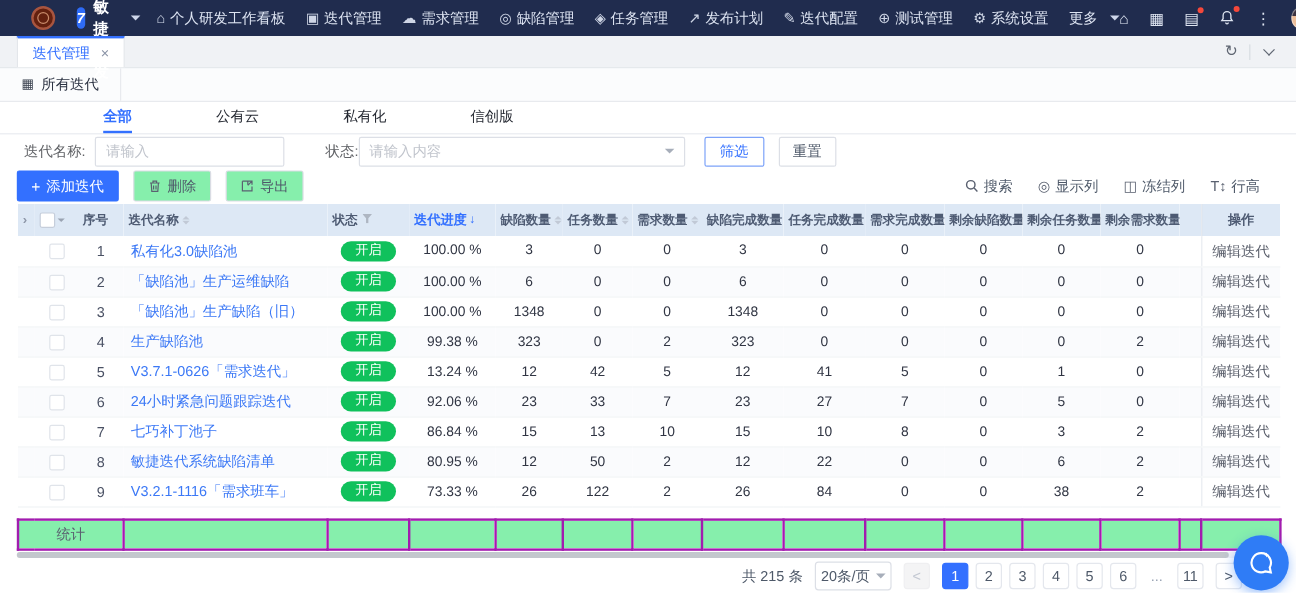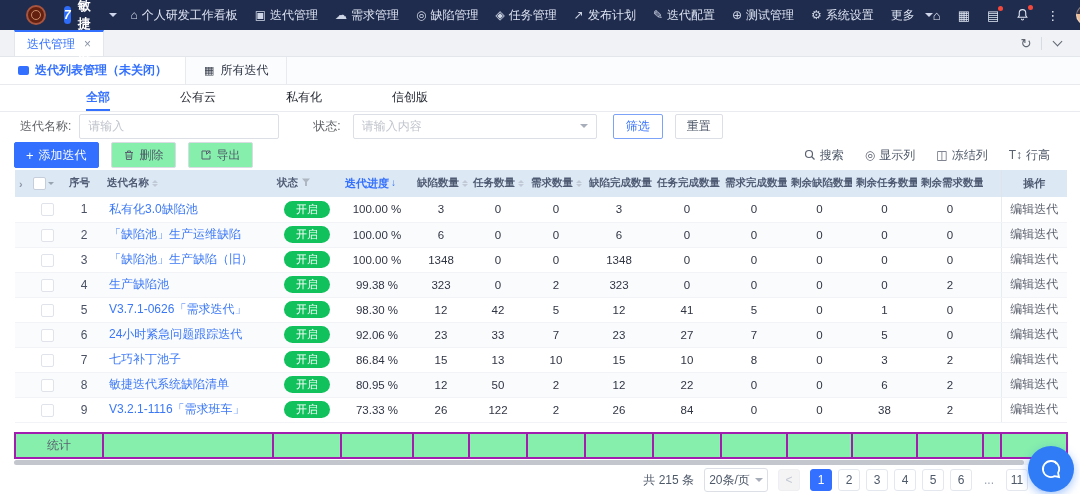--- a/index.html
+++ b/index.html
@@ -42,23 +42,23 @@
   .mt-card{width:11px;height:9px;background:#3370ff;border-radius:2px;display:inline-block}
   .mt-grid{font-size:11px;color:#39404e;line-height:1}
 
   
   .subtabs{height:27px;border-bottom:1px solid #e9ebf0;display:flex;align-items:stretch;padding-left:86px;gap:70px;background:#fff}
   .subtab{font-size:12px;color:#262a33;display:flex;align-items:center;border-bottom:2px solid transparent;cursor:pointer}
   .subtab.active{color:#3370ff;border-bottom-color:#3370ff;font-weight:bold}
 
   
   .filterbar{height:28px;display:flex;align-items:center;padding-left:20px;font-size:12px;color:#606266}
-  .f-input{width:200px;height:25px;border:1px solid #dcdfe6;border-radius:2px;margin-left:8px;padding:0 8px;font-size:12px;color:#333;outline:none;font-family:inherit}
+  .f-input{width:158px;height:25px;border:1px solid #dcdfe6;border-radius:2px;margin-left:8px;padding:0 8px;font-size:12px;color:#333;outline:none;font-family:inherit}
   .f-input::placeholder{color:#c0c4cc}
-  .f-select{width:244px;height:25px;border:1px solid #dcdfe6;border-radius:2px;margin-left:12px;display:flex;align-items:center;justify-content:space-between;padding:0 8px;cursor:pointer}
+  .f-select{width:272px;height:25px;border:1px solid #dcdfe6;border-radius:2px;margin-left:0;display:flex;align-items:center;justify-content:space-between;padding:0 8px;cursor:pointer}
   .ph{color:#c0c4cc}
   .lbl-status{margin-left:34px}
   .fbtn{height:25px;border-radius:2px;font-size:12px;background:#fff;cursor:pointer;font-family:inherit}
   .fbtn.blue{margin-left:16px;padding:0 12px;border:1px solid #7da3f9;color:#3370ff}
   .fbtn.gray{margin-left:12px;padding:0 11px;border:1px solid #dcdfe6;color:#4e5969}
 
   
   .toolbar{height:30px;display:flex;align-items:center;padding:0 14px}
   .btn{height:26px;border-radius:2px;font-size:12px;display:inline-flex;align-items:center;gap:5px;padding:0 11px;background:#86efac;border:1px solid #d9dce3;color:#4e5969;cursor:pointer;font-family:inherit}
   .btn.primary{background:#3370ff;border-color:#3370ff;color:#fff}
@@ -99,21 +99,21 @@
   .td-action{text-align:center;border-left:1px solid #e8ebf0}
   .action-link{color:#5a5f6b;cursor:pointer}
   tr.spacer-row td{height:11px;border-bottom:none}
   tr.summary-row td{height:25px;border:2px solid #a21caf;background:#86efac;font-size:12px;color:#5a6170}
   td.sum-label{text-align:center}
   td.sum-gray{background:#f5f6f8}
   .hscroll{height:5px;margin-top:1px;border-radius:3px;background:#f3f4f6}
   .hthumb{height:5px;width:96%;background:#c3c7cd;border-radius:3px;cursor:pointer}
 
   
-  .footer{height:30px;display:flex;align-items:center;justify-content:flex-end;padding-right:20px;gap:10px;font-size:12px;color:#4e5969}
+  .footer{height:30px;display:flex;align-items:center;justify-content:flex-end;padding-right:45px;gap:10px;font-size:12px;color:#4e5969}
   .pgsize{width:64px;height:24px;border:1px solid #dcdfe6;border-radius:3px;display:inline-flex;align-items:center;justify-content:center;gap:5px;cursor:pointer}
   .pages{display:inline-flex;gap:6px}
   .pg{min-width:22px;height:22px;border:1px solid #e4e7ed;background:#fff;border-radius:3px;font-size:12px;color:#4e5969;display:inline-flex;align-items:center;justify-content:center;cursor:pointer;font-family:inherit}
   .pg.active{background:#3370ff;border-color:#3370ff;color:#fff}
   .pg.dots{border:none;color:#98a2b3;background:transparent}
   .pg.prev{background:#f4f4f5;border-color:#efeff1;color:#c3c8d2}
   .float-chat{position:absolute;right:6px;bottom:2px;width:46px;height:46px;border-radius:50%;background:#2f7cf6;box-shadow:0 3px 10px rgba(47,124,246,.45);display:flex;align-items:center;justify-content:center;cursor:pointer;z-index:5}
 </style>
 </head>
 <body>
@@ -191,24 +191,20 @@
   <div class="ts-actions">
     <span class="ts-btn">↻</span>
     <i class="ts-div"></i>
     <span class="ts-btn">
         <i class="chev-i"></i>
       </span>
   </div>
 </div>
 
 <div class="module-tabs">
-  <div class="mtab active">
-    <span class="mt-card"></span>
-    <span>迭代列表管理（未关闭）</span>
-  </div>
   <div class="mtab plain">
     <span class="mt-grid">▦</span>
     <span>所有迭代</span>
   </div>
 </div>
 
 <div class="subtabs">
     <span class="subtab active">全部</span>
     <span class="subtab">公有云</span>
     <span class="subtab">私有化</span>
@@ -397,21 +393,21 @@
           <td class="td-num">2</td>
           <td class="td-filler"></td>
           <td class="td-action"><span class="action-link">编辑迭代</span></td>
         </tr>
         <tr>
           <td class="td-exp"></td>
           <td class="td-cb"><span class="cb"></span></td>
           <td class="td-seq">5</td>
           <td class="td-name"><span class="link">V3.7.1-0626「需求迭代」</span></td>
           <td class="td-status"><span class="pill">开启</span></td>
-          <td class="td-progress">98.30 %</td>
+          <td class="td-progress">13.24 %</td>
           <td class="td-num">12</td>
           <td class="td-num">42</td>
           <td class="td-num">5</td>
           <td class="td-num">12</td>
           <td class="td-num">41</td>
           <td class="td-num">5</td>
           <td class="td-num">0</td>
           <td class="td-num">1</td>
           <td class="td-num">0</td>
           <td class="td-filler"></td>

